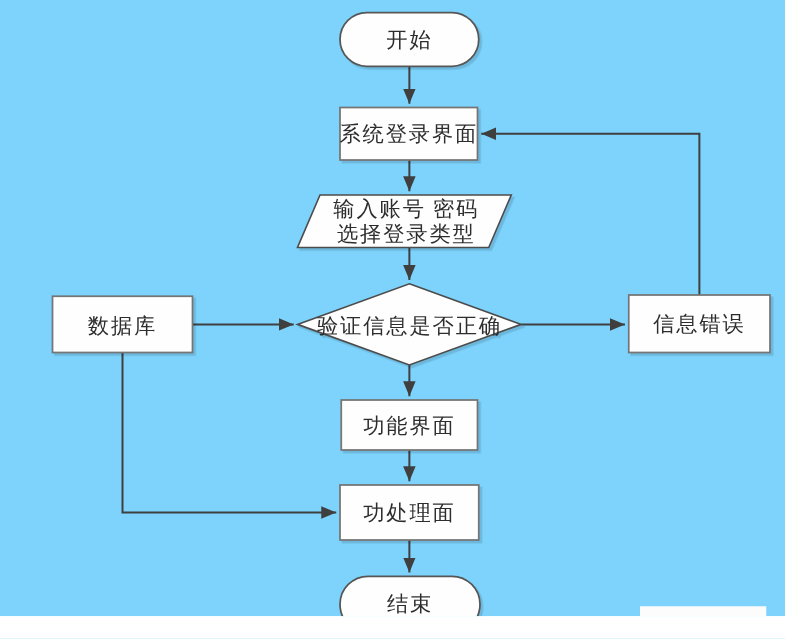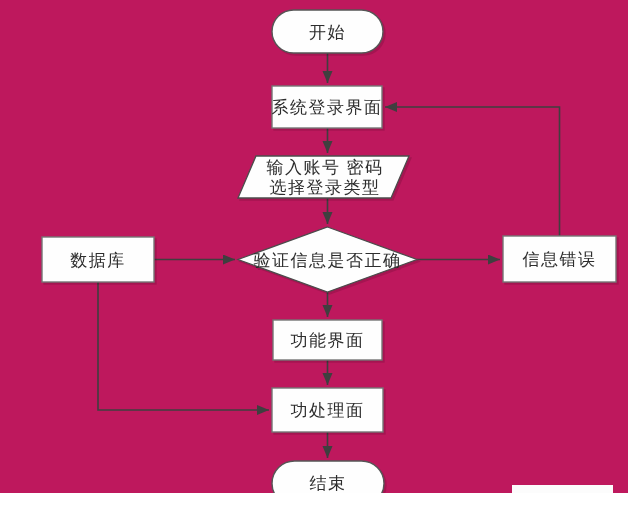--- a/index.html
+++ b/index.html
@@ -4,23 +4,23 @@
 <style>
   html, body {
     margin: 0;
     padding: 0;
     background: #ffffff;
   }
   .canvas {
     position: relative;
     width: 628px;
     height: 493px;
-    background: #be185d;
+    background: #7dd3fc;
     overflow: hidden;
-    font-family: Liberation Sans, sans-serif;
+    font-family: Liberation Serif, serif;
   }
   svg { display: block; }
   .nodes { filter: drop-shadow(2.5px 2.5px 0.6px rgba(0,0,0,0.13)); }
   .shape {
     fill: #fefefe;
   }
   .rect-shape   { stroke: #757575; stroke-width: 1.4; }
   .term-shape   { stroke: #565656; stroke-width: 1.4; }
   .poly-shape   { stroke: #4c4c4c; stroke-width: 1.3; }
   .edge {

